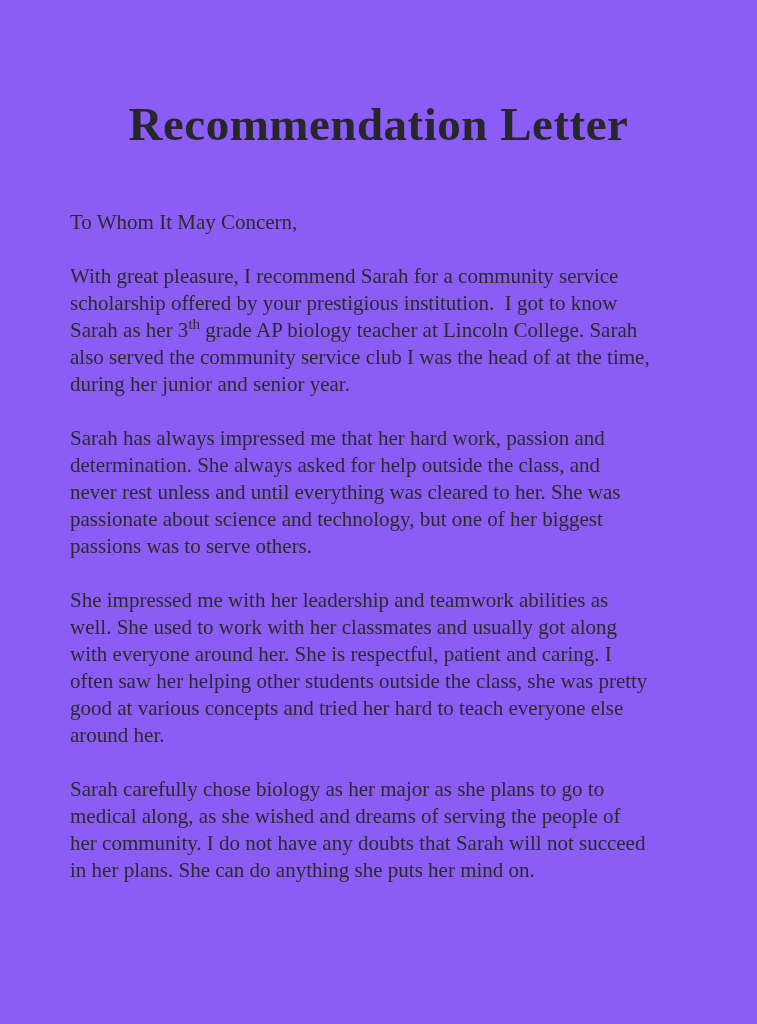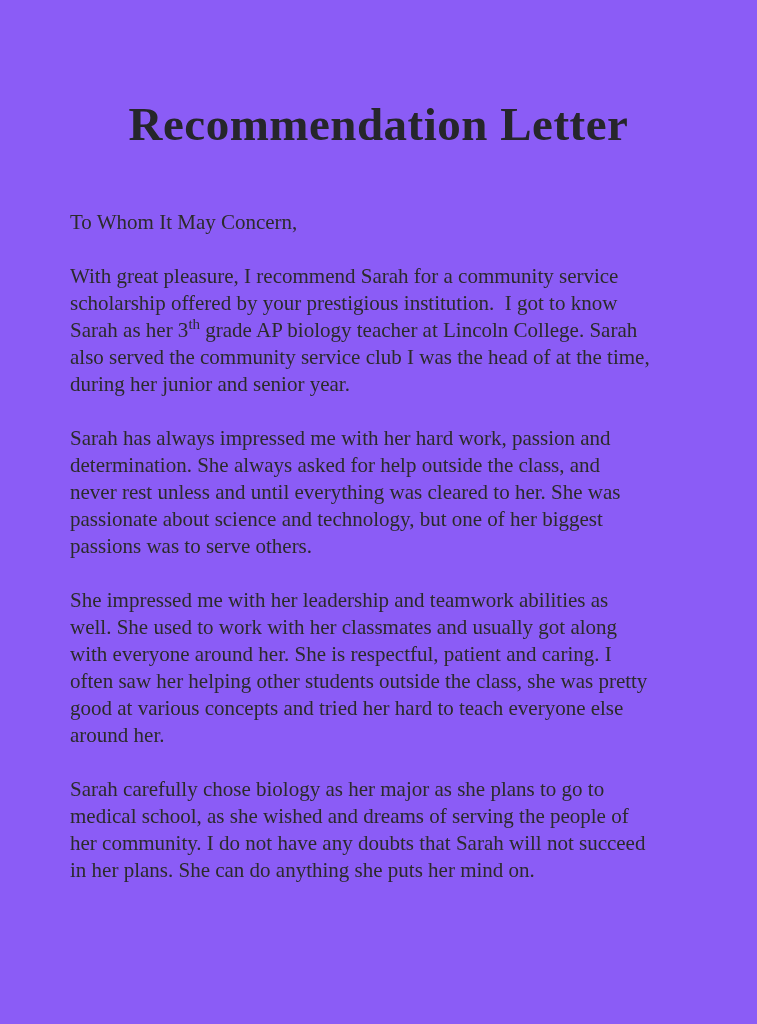--- a/index.html
+++ b/index.html
@@ -55,21 +55,21 @@
   <h1 class="doc-title">
     <span class="title-line">Recommendation Letter</span>
   </h1>
 
   <div class="letter-body">
 
     <p>To Whom It May Concern,</p>
 
     <p><span>With great pleasure, I recommend Sarah for a community service scholarship offered by your prestigious institution.  I got to know Sarah as her 3</span><sup class="ordinal">th</sup><span> grade AP biology teacher at Lincoln College. Sarah also served the community service club I was the head of at the time, during her junior and senior year.</span></p>
 
-    <p>Sarah has always impressed me with her hard work, passion and determination. She always asked for help outside the class, and never rest unless and until everything was cleared to her. She was passionate about science and technology, but one of her biggest passions was to serve others.</p>
+    <p>Sarah has always impressed me that her hard work, passion and determination. She always asked for help outside the class, and never rest unless and until everything was cleared to her. She was passionate about science and technology, but one of her biggest passions was to serve others.</p>
 
     <p>She impressed me with her leadership and teamwork abilities as well. She used to work with her classmates and usually got along with everyone around her. She is respectful, patient and caring. I often saw her helping other students outside the class, she was pretty good at various concepts and tried her hard to teach everyone else around her.</p>
 
-    <p>Sarah carefully chose biology as her major as she plans to go to medical school, as she wished and dreams of serving the people of her community. I do not have any doubts that Sarah will not succeed in her plans. She can do anything she puts her mind on.</p>
+    <p>Sarah carefully chose biology as her major as she plans to go to medical along, as she wished and dreams of serving the people of her community. I do not have any doubts that Sarah will not succeed in her plans. She can do anything she puts her mind on.</p>
 
   </div>
 
 </div>
 
 </body></html>

